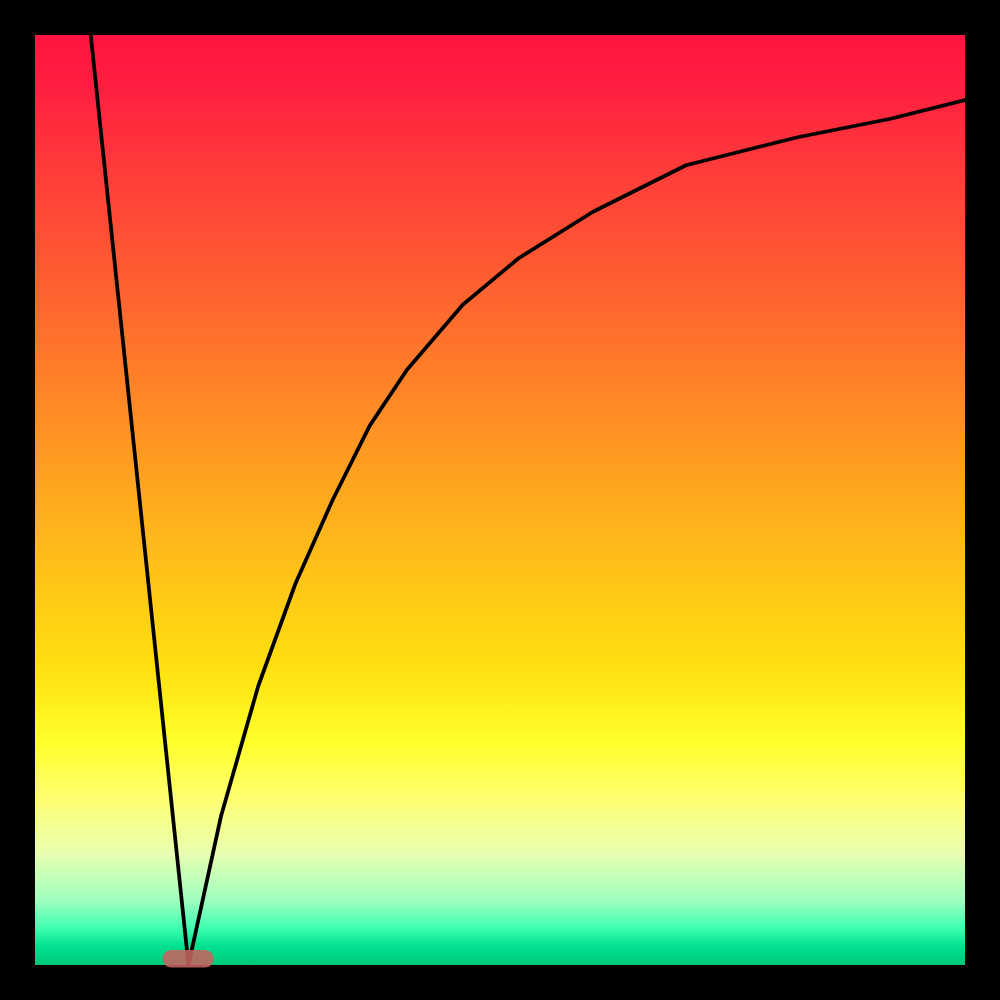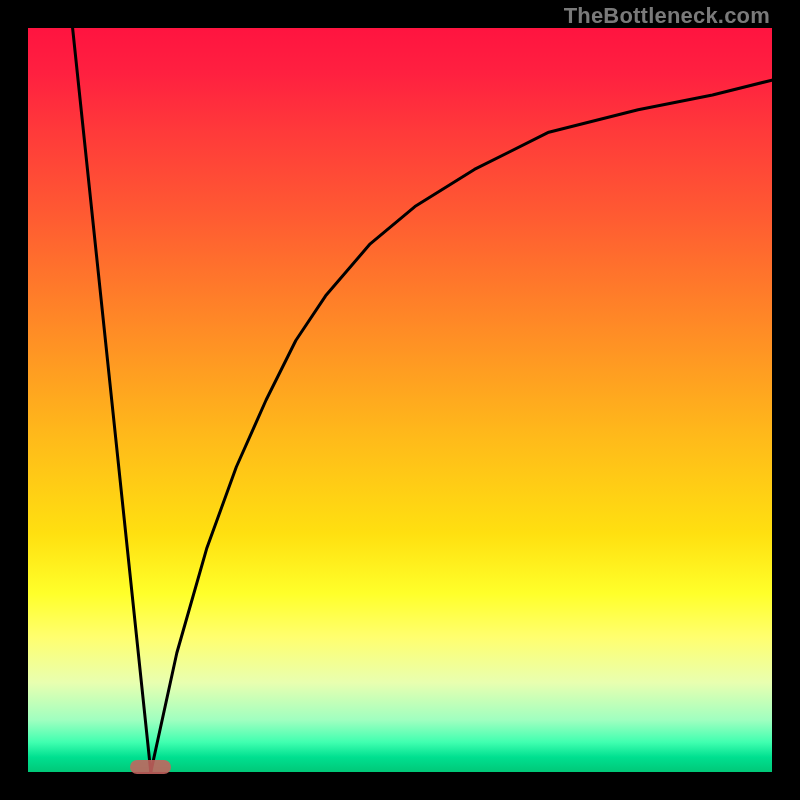--- a/index.html
+++ b/index.html
@@ -65,21 +65,20 @@
     border-radius: 7px;
     background: #c6635e;
     opacity: 0.88;
   }
 </style>
 </head>
 <body>
 
 <div class="frame">
 
-  <div class="watermark">TheBottleneck.com</div>
 
   <div class="plot-area">
 
     <svg class="curves" viewBox="0 0 744 744" preserveAspectRatio="none">
       <path id="left-branch" class="curve-path" d="M 44.6 0.0 L 122.8 744.0"></path>
       <path id="right-branch" class="curve-path" d="M122.8 744.0 L148.8 625.0 L178.6 520.8 L208.3 439.0 L238.1 372.0 L267.8 312.5 L297.6 267.8 L342.2 215.8 L386.9 178.6 L446.4 141.4 L520.8 104.2 L610.1 81.8 L684.5 67.0 L744.0 52.1"></path>
     </svg>
 
     <div id="marker" class="marker" style="left: 102.3px; top: 732px; width: 40.9px;"></div>
 

